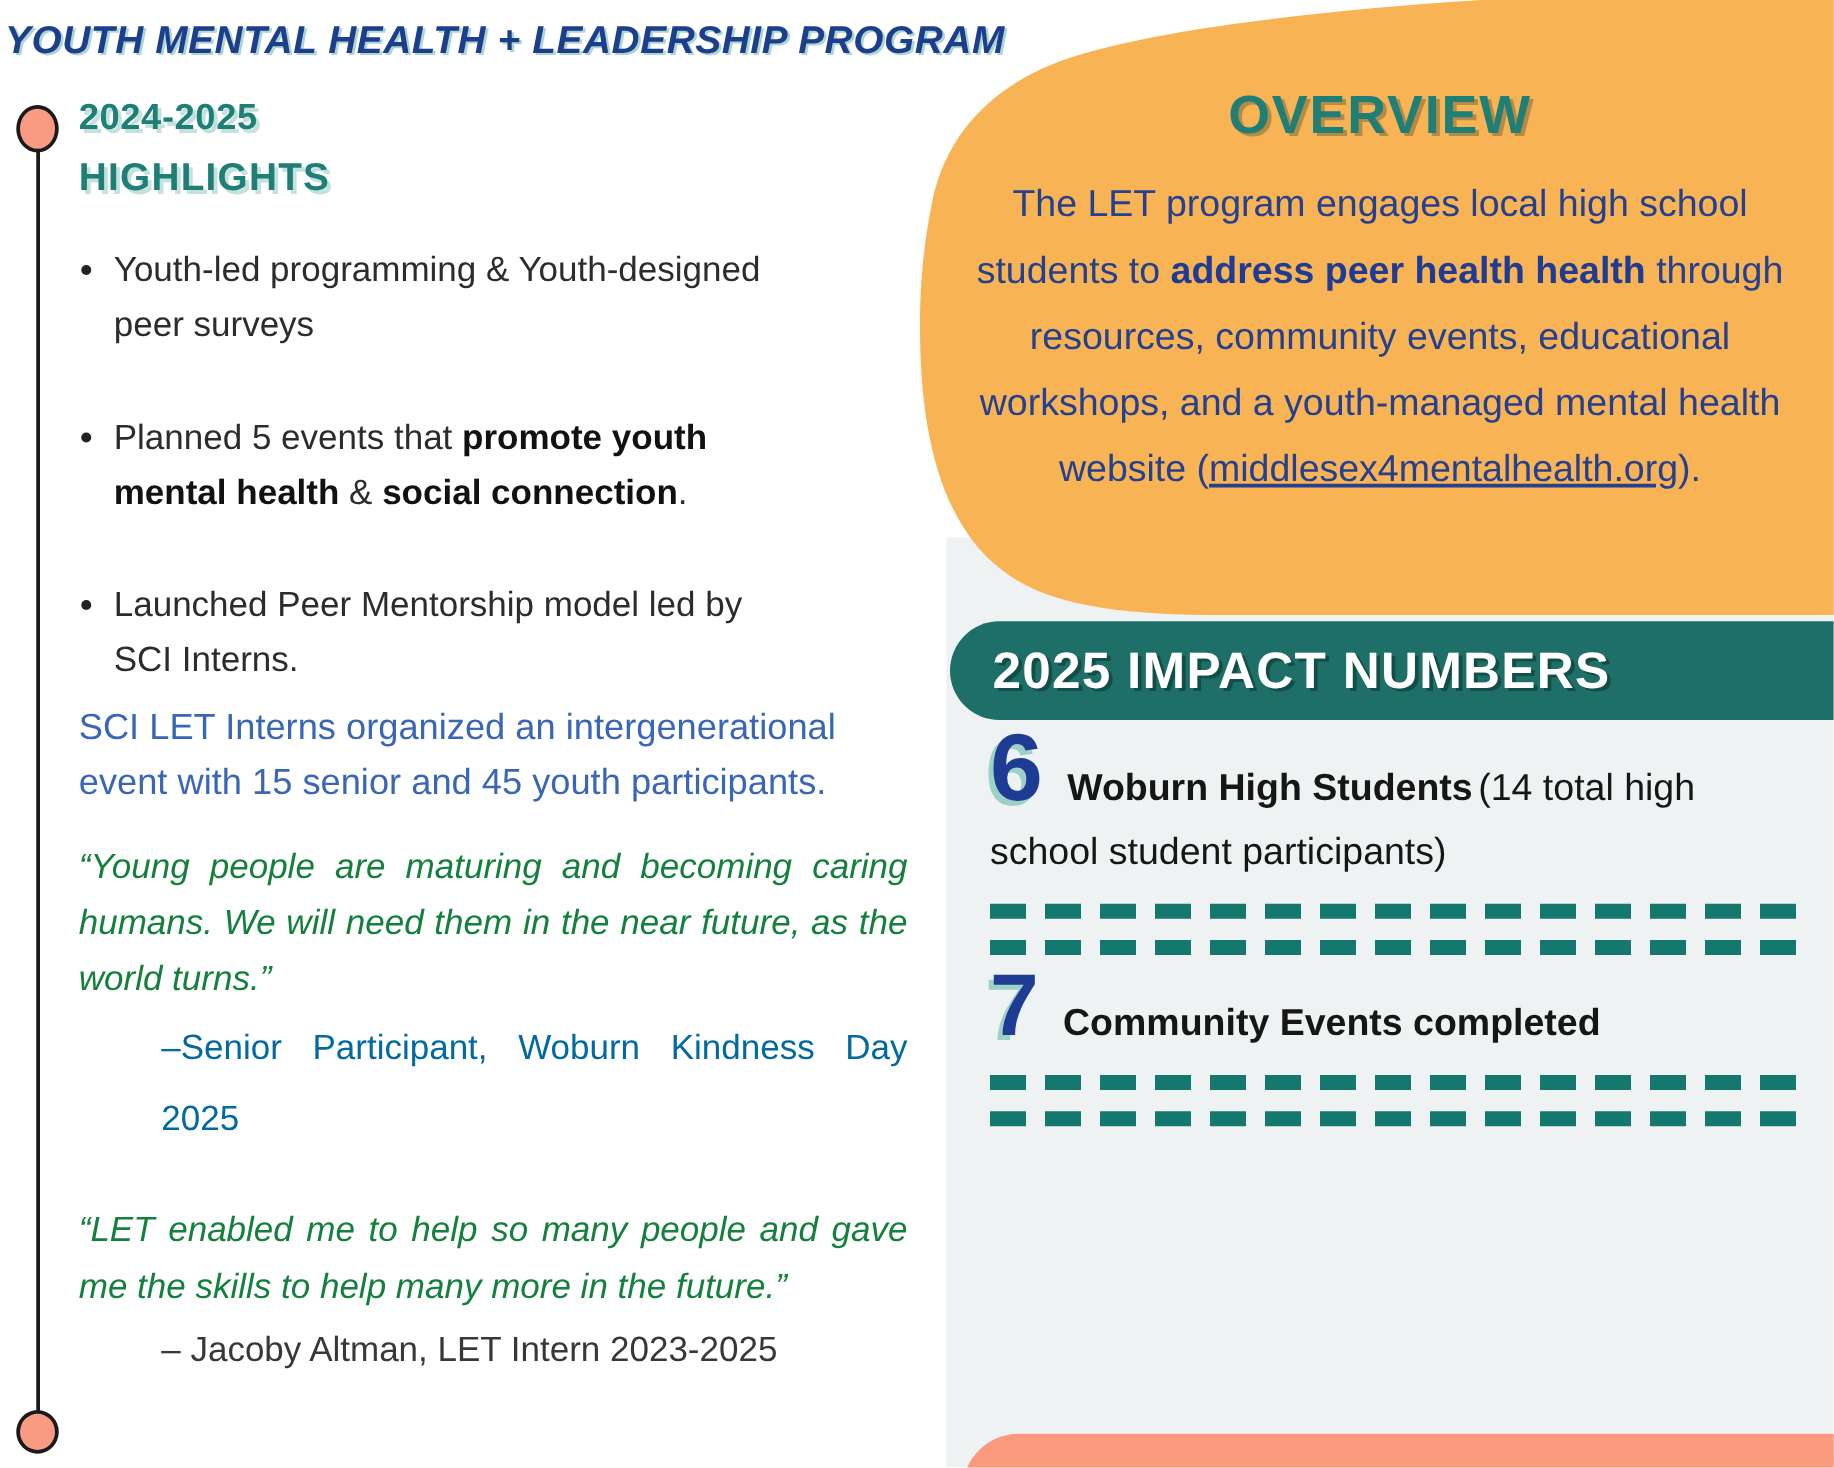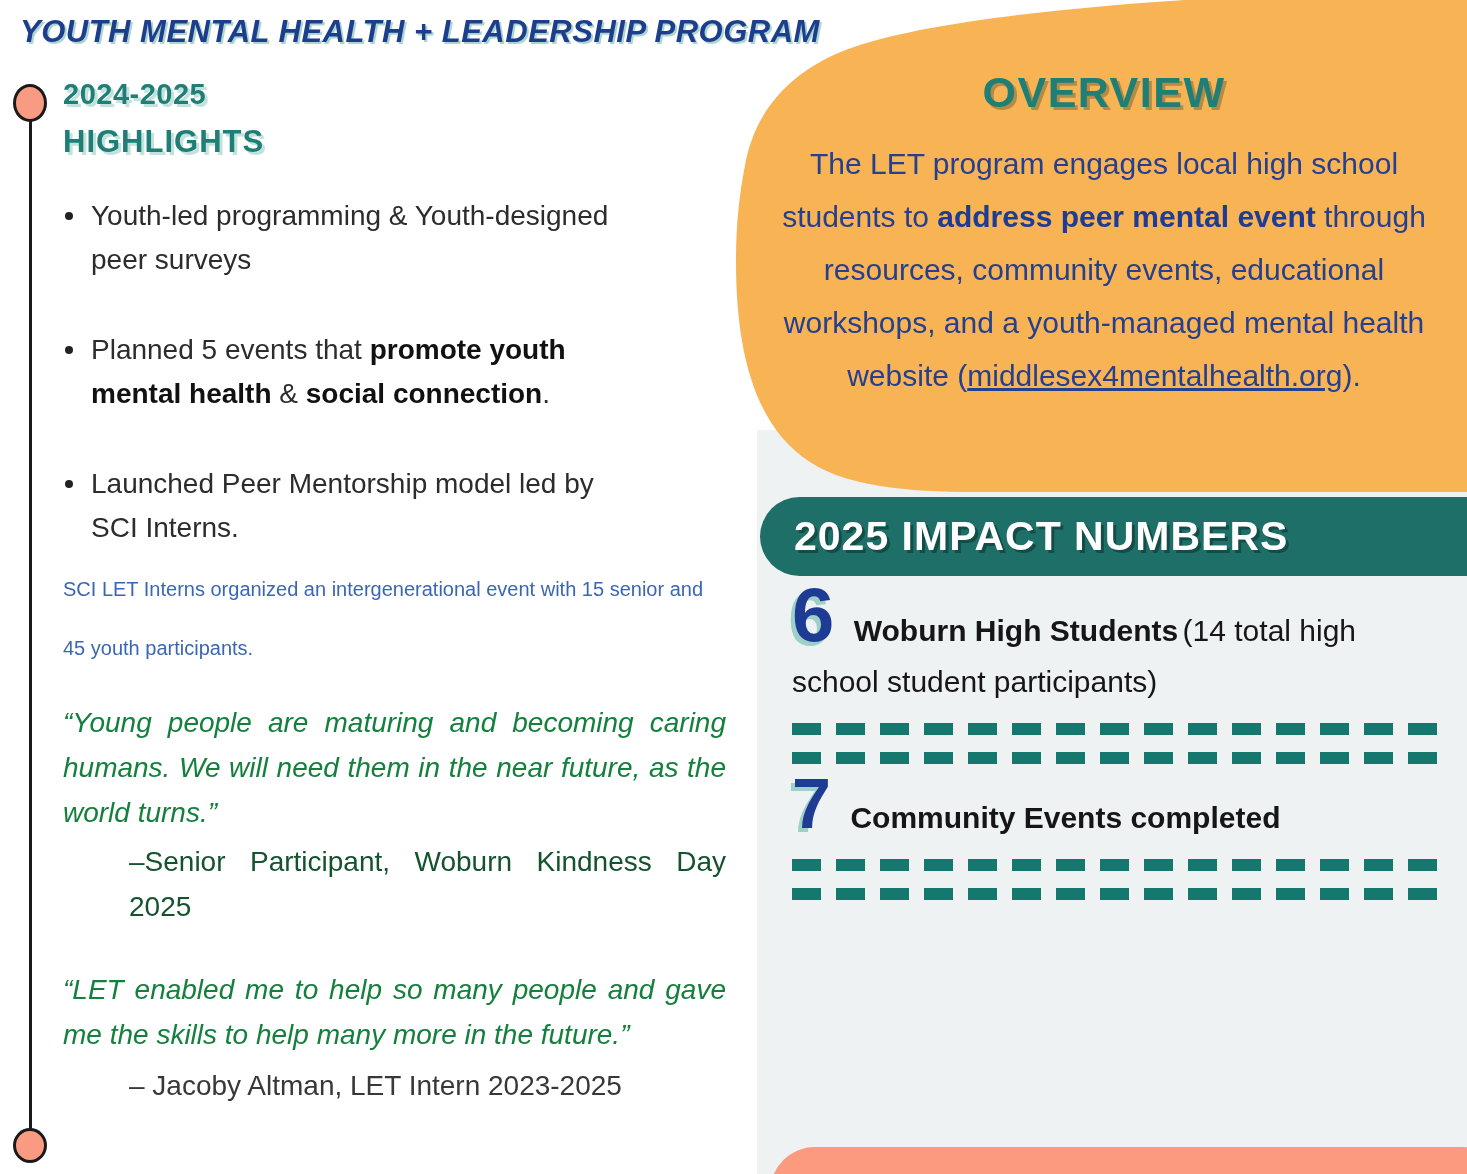--- a/index.html
+++ b/index.html
@@ -38,21 +38,21 @@
   .impact-label{font-size:30px;font-weight:bold;}
   .impact-note{font-size:30px;}
   .impact-note-line{display:block;font-size:30px;line-height:44px;}
   .dash-sep{height:12px;margin:13px 6px 17px 0;
     background:repeating-linear-gradient(90deg,var(--teal-dash) 0 29px,transparent 29px 44px);}
 
   .coral-footer{position:absolute;left:770px;right:-40px;top:1147px;height:80px;
     background:var(--coral);border-radius:45px 45px 0 0;}
 
   
-  .page-title{position:absolute;left:20px;top:14px;font-size:31px;font-weight:bold;font-style:italic;
+  .page-title{position:absolute;left:4px;top:14px;font-size:31px;font-weight:bold;font-style:italic;
     color:var(--navy);letter-spacing:.5px;text-shadow:2px 2px 0 #aed6d0;}
 
   .timeline-line{position:absolute;left:29px;top:102px;width:3px;height:1030px;background:#1a1a1a;}
   .timeline-dot{position:absolute;background:var(--coral-dot);border:3px solid #1a1a1a;border-radius:50%;}
   .dot-top{left:13px;top:84px;width:34px;height:38px;}
   .dot-bottom{left:13px;top:1128px;width:34px;height:35px;}
 
   .left-col{position:absolute;left:63px;top:78px;width:663px;}
   .period{font-size:29px;font-weight:bold;color:var(--teal);letter-spacing:.5px;
     text-shadow:3px 3px 0 #c3e2dd;}
@@ -62,45 +62,45 @@
   ul.bullets{margin-top:34px;list-style:none;width:578px;padding-left:28px;
     font-size:28px;line-height:44px;color:var(--ink);}
   ul.bullets li{position:relative;}
   ul.bullets li + li{margin-top:46px;}
   ul.bullets li::before{content:"";position:absolute;left:-26px;top:18px;width:8px;height:8px;
     border-radius:50%;background:#222;}
   ul.bullets b{color:#111;}
 
   .kindness-heading{margin-top:50px;font-size:30px;font-weight:bold;color:var(--navy);
     text-shadow:2px 2px 0 rgba(170,200,225,.55);}
-  .kindness-summary{margin-top:10px;font-size:20px;line-height:59px;color:var(--royal);}
+  .kindness-summary{margin-top:10px;font-size:29px;line-height:44px;color:var(--royal);}
   .quote{margin-top:22px;font-size:28px;font-style:italic;line-height:45px;color:#15803d;
     text-align:justify;}
-  .attribution{margin-top:4px;font-size:28px;line-height:45px;color:#14532d;
+  .attribution{margin-top:4px;font-size:28px;line-height:57px;color:#0369a1;
     padding-left:66px;text-align:justify;word-spacing:10px;}
   .quote2{margin-top:38px;}
   .attribution2{margin-top:6px;font-size:28px;line-height:45px;color:#383838;padding-left:66px;}
 </style>
 </head>
 <body>
 
 <div class="page">
 
   <div class="right-panel"></div>
 
   <svg class="blob" width="760" height="495" viewBox="0 0 760 495" aria-hidden="true">
     <path d="M 760 0 L 475 0 C 350 8 230 22 160 42 C 100 58 50 95 36 160
              C 28 200 26 230 26 262 C 26 345 42 425 100 462
              C 150 495 240 492 310 492 L 760 492 Z" fill="#f8b355"></path>
   </svg>
 
   <div class="overview">
     <div class="overview-heading">OVERVIEW</div>
     <div class="overview-text">
-      <span>The LET program engages local high school students to </span><b>address peer mental event</b><span> through resources, community events, educational workshops, and a youth-managed mental health website (</span><a class="overview-link">middlesex4mentalhealth.org</a><span>).</span>
+      <span>The LET program engages local high school students to </span><b>address peer health health</b><span> through resources, community events, educational workshops, and a youth-managed mental health website (</span><a class="overview-link">middlesex4mentalhealth.org</a><span>).</span>
     </div>
   </div>
 
   <div class="impact-banner">
     <span class="impact-banner-text">2025 IMPACT NUMBERS</span>
   </div>
 
   <div class="impact-list">
 
     <div class="impact-item">

